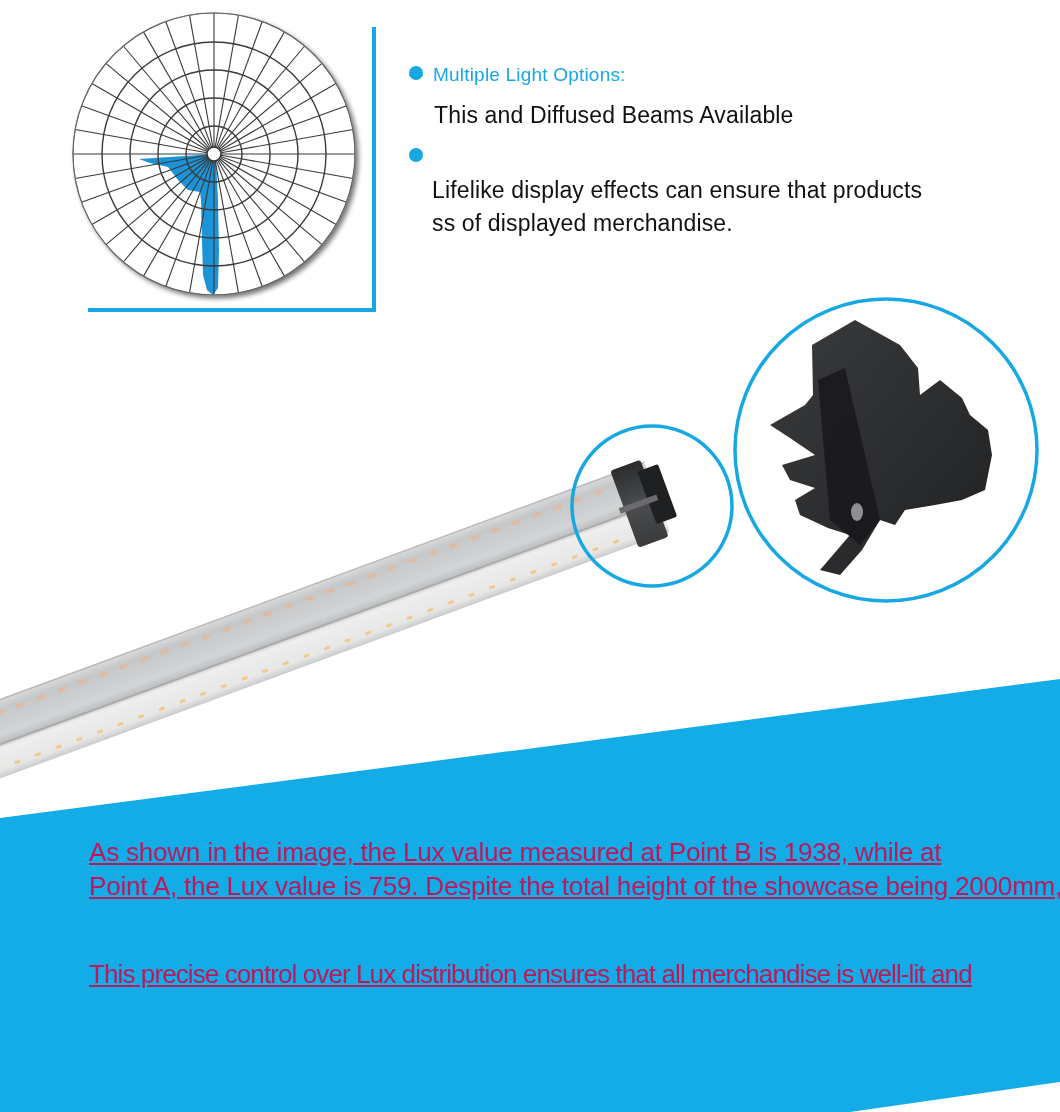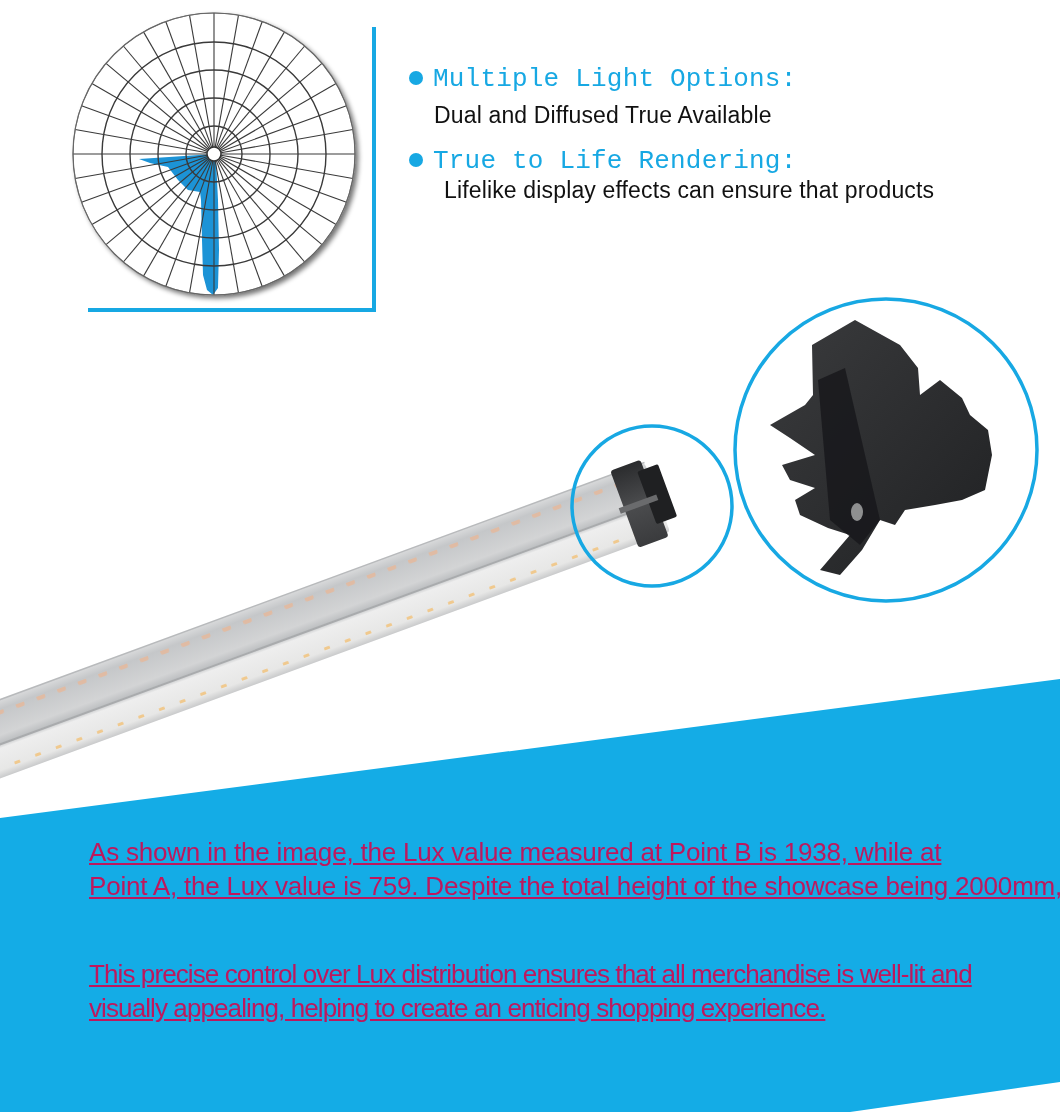--- a/index.html
+++ b/index.html
@@ -8,22 +8,22 @@
 
   .abs { position: absolute; }
 
   
   #polar-wrap { left: 0; top: 0; width: 400px; height: 320px; }
   .bracket-v { left: 372px; top: 27px; width: 4px; height: 285px; background: var(--accent); }
   .bracket-h { left: 88px; top: 308px; width: 288px; height: 4px; background: var(--accent); }
 
   
   .feature-title {
-    position: absolute; font-size: 26px; color: var(--accent);
-    letter-spacing: 0.2px; white-space: nowrap; font-family: Liberation Mono, monospace;
+    position: absolute; font-size: 19px; color: var(--accent);
+    letter-spacing: 0.2px; white-space: nowrap;
   }
   .feature-title .dot {
     display: inline-block; width: 14px; height: 14px; border-radius: 50%;
     background: var(--accent); margin-right: 10px; vertical-align: 1px;
   }
   .feature-body {
     position: absolute; font-size: 23px; color: #111111; line-height: 32.5px;
     white-space: nowrap; letter-spacing: 0.15px;
   }
 
@@ -110,28 +110,29 @@
     <circle cx="214" cy="154" r="7" fill="#ffffff" stroke="#333" stroke-width="1.5"></circle>
   </svg>
   <div class="abs bracket-v"></div>
   <div class="abs bracket-h"></div>
 </div>
 
 <div class="feature-title" style="left:409px; top:64px;">
   <span class="dot"></span><span>Multiple Light Options:</span>
 </div>
 <div class="feature-body" style="left:434px; top:99px;">
-  <div>Dual and Diffused True Available</div>
+  <div>This and Diffused Beams Available</div>
 </div>
 
 <div class="feature-title" style="left:409px; top:146px;">
-  <span class="dot"></span><span>True to Life Rendering:</span>
+  <span class="dot"></span>
 </div>
-<div class="feature-body" style="left:444px; top:174px;">
+<div class="feature-body" style="left:432px; top:174px;">
   <div>Lifelike display effects can ensure that products</div>
+  <div>ss of displayed merchandise.</div>
 </div>
 
 <svg class="abs" style="left:0; top:0;" width="1060" height="1112" viewBox="0 0 1060 1112">
   <defs>
     <linearGradient id="tubeGrad" x1="0" y1="0" x2="0" y2="1">
       <stop offset="0" stop-color="#d9dadb"></stop>
       <stop offset="0.12" stop-color="#c5c7c9"></stop>
       <stop offset="0.45" stop-color="#d3d4d5"></stop>
       <stop offset="0.55" stop-color="#bfc1c3"></stop>
       <stop offset="0.62" stop-color="#eeeeee"></stop>
@@ -182,14 +183,13 @@
 
   <polygon fill="#14ace6" points="0,818 1060,679 1060,1082 850,1112 0,1112"></polygon>
 </svg>
 
 <div class="desc" style="top:836px;">
   <div>As shown in the image, the Lux value measured at Point B is 1938, while at</div>
   <div>Point A, the Lux value is 759. Despite the total height of the showcase being 2000mm,</div>
 </div>
 <div class="desc desc2" style="top:958px;">
   <div>This precise control over Lux distribution ensures that all merchandise is well-lit and</div>
-  <div>visually appealing, helping to create an enticing shopping experience.</div>
 </div>
 
 </body></html>

